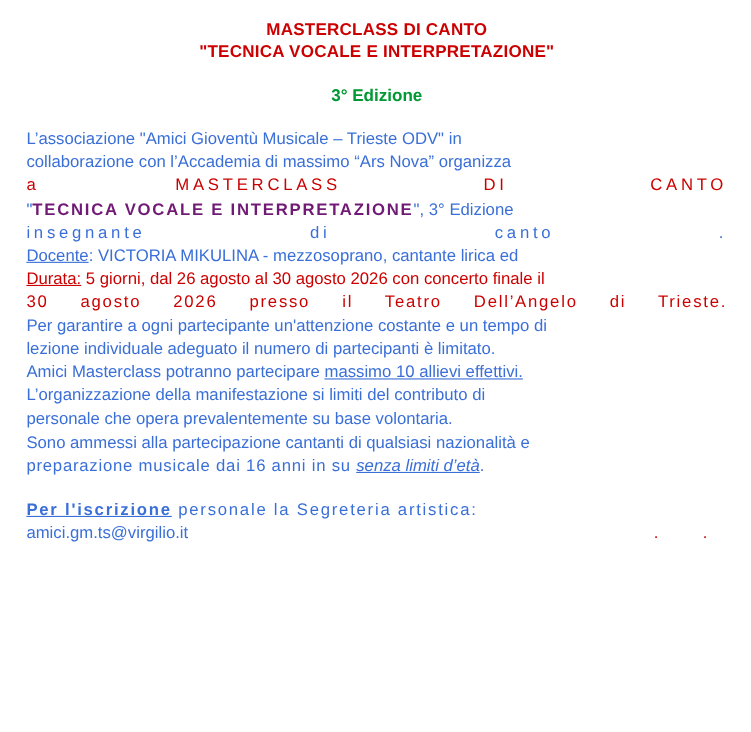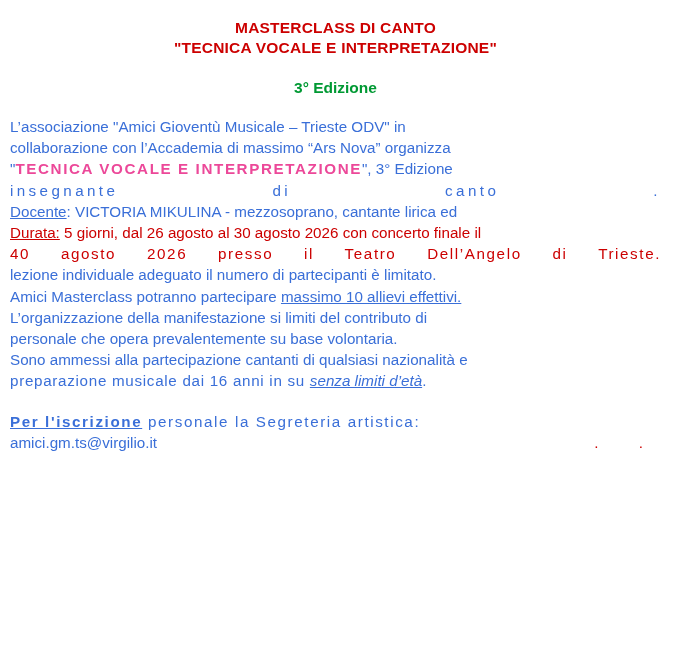--- a/index.html
+++ b/index.html
@@ -11,21 +11,21 @@
     width: 683px;
     height: 665px;
     font-family: "Liberation Sans", sans-serif;
     overflow: hidden;
   }
   .page {
     width: 683px;
     height: 493px;
     position: relative;
     box-sizing: border-box;
-    padding: 18px 22px 0 10px;
+    padding: 18px 22px 0 24px;
   }
   .title-block {
     text-align: center;
     color: #cc0000;
     font-weight: bold;
     font-size: 15.5px;
     line-height: 20px;
     letter-spacing: 0.2px;
   }
   .subtitle-block {
@@ -41,21 +41,21 @@
     font-size: 15.2px;
     line-height: 21.2px;
     color: #3a6fd8;
     text-align: justify;
   }
   .body-block p {
     margin: 0;
   }
   .red { color: #cc0000; }
   .blue { color: #3a6fd8; }
-  .green { color: #ec4899; }
+  .green { color: #701a75; }
   .bold { font-weight: bold; }
   .uline { text-decoration: underline; }
   .ital { font-style: italic; margin-top: 46px; }
   .spaced { letter-spacing: 1.6px; }
   .spaced-wide { letter-spacing: 3.4px; }
   .spaced-sm { letter-spacing: 0.7px; }
   .justify-stretch {
     text-align: justify;
     text-align-last: justify;
   }
@@ -82,42 +82,47 @@
 
   <div class="subtitle-block">
     <span>3° Edizione</span>
   </div>
 
   <div class="body-block">
 
     <p class="line">L’associazione "Amici Gioventù Musicale – Trieste ODV" in</p>
     <p class="line">collaborazione con l’Accademia di massimo “Ars Nova” organizza</p>
 
+    <p class="line justify-stretch">
+      <span class="red spaced-sm">a</span>
+      <span class="red spaced-wide">MASTERCLASS DI CANTO</span>
+    </p>
 
     <p class="line">
       <span class="blue">"</span><span class="green bold spaced">TECNICA VOCALE E INTERPRETAZIONE</span><span class="blue">",</span>
       <span class="blue">3° Edizione</span>
     </p>
 
     <p class="line justify-stretch spaced-wide">
       <span class="blue">insegnante di canto .</span>
     </p>
 
     <p class="line">
       <span class="blue uline">Docente</span><span class="blue">: VICTORIA MIKULINA - mezzosoprano, cantante lirica ed</span>
     </p>
 
     <p class="line">
       <span class="red uline">Durata:</span><span class="red"> 5 giorni, dal 26 agosto al 30 agosto 2026 con concerto finale il</span>
     </p>
 
     <p class="line justify-stretch">
-      <span class="red spaced">40 agosto 2026 presso il Teatro Dell’Angelo di Trieste.</span>
+      <span class="red spaced">30 agosto 2026 presso il Teatro Dell’Angelo di Trieste.</span>
     </p>
 
+    <p class="line">Per garantire a ogni partecipante un'attenzione costante e un tempo di</p>
     <p class="line">lezione individuale adeguato il numero di partecipanti è limitato.</p>
 
     <p class="line">
       <span class="blue">Amici Masterclass potranno partecipare </span><span class="blue uline">massimo 10 allievi effettivi.</span>
     </p>
 
     <p class="line">L’organizzazione della manifestazione si limiti del contributo di</p>
     <p class="line">personale che opera prevalentemente su base volontaria.</p>
 
     <p class="line">Sono ammessi alla partecipazione cantanti di qualsiasi nazionalità e</p>

